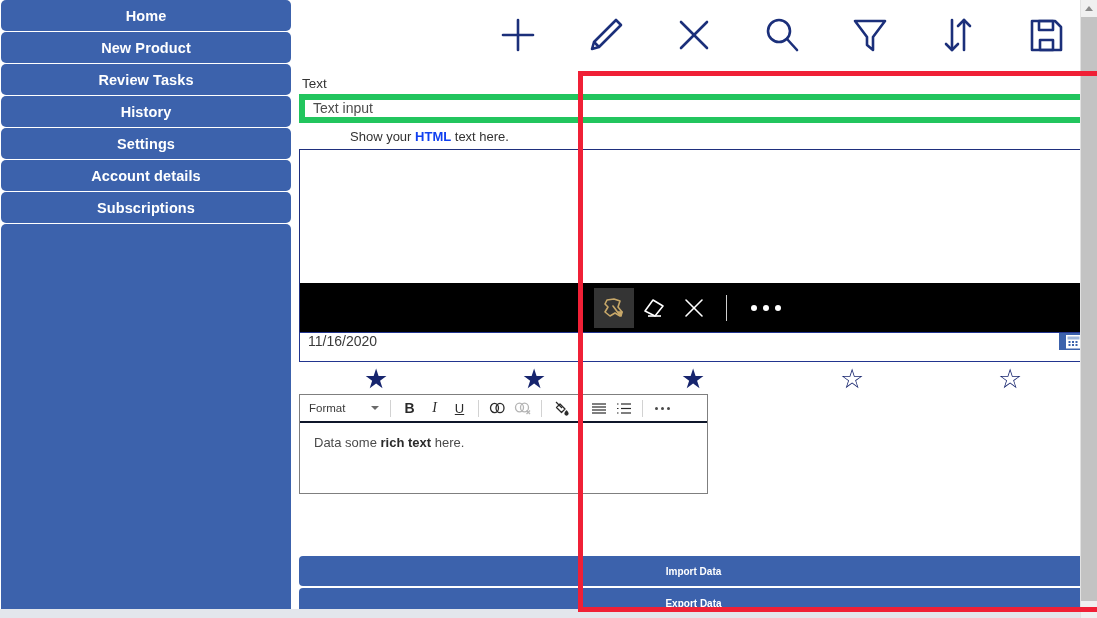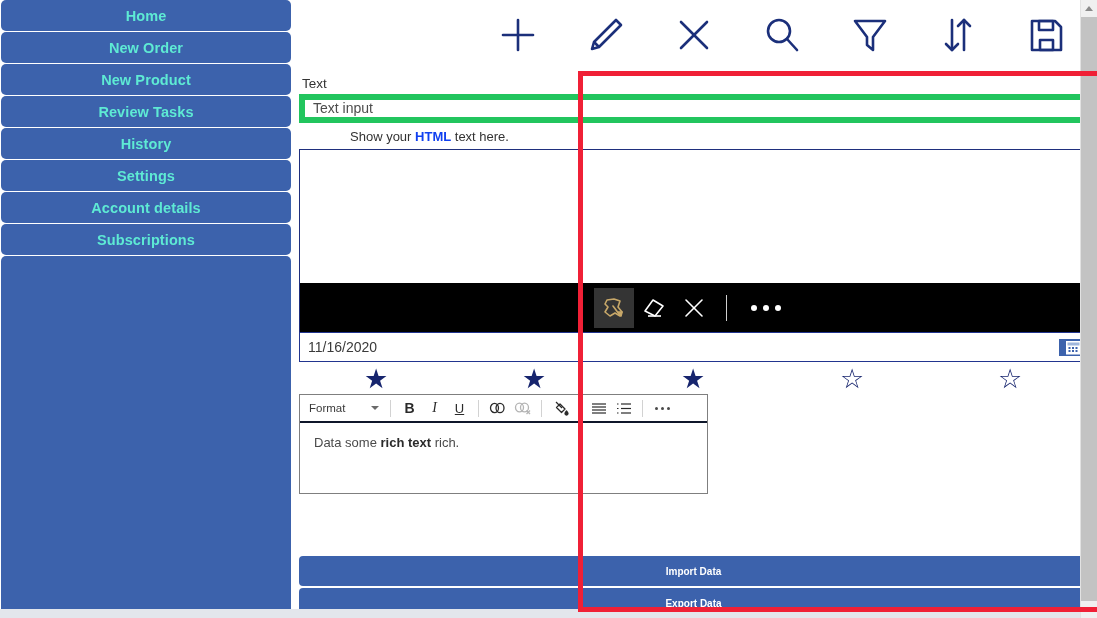--- a/index.html
+++ b/index.html
@@ -16,21 +16,21 @@
     width:292px;flex:0 0 292px;
     background:#ffffff;
     padding:0;position:relative;
     display:flex;flex-direction:column;
   }
   .nav-item{
     height:31px;flex:0 0 31px;
     margin:0 1px 1px 1px;
     background:#3c62ac;
     border-radius:5px;
-    color:#5eead4;
+    color:#ffffff;
     font-size:14.5px;font-weight:bold;
     display:flex;align-items:center;justify-content:center;
     letter-spacing:.1px;
     box-sizing:border-box;
   }
   .nav-filler{
     flex:1 1 auto;
     margin:0 1px 0 1px;
     background:#3c62ac;
     border-radius:5px 5px 0 0;
@@ -121,21 +121,21 @@
   .ink-sep{
     width:1px;height:26px;background:#cfcfcf;margin:0 12px;
   }
   .ink-dots{
     display:flex;align-items:center;gap:6px;padding:0 12px;
   }
   .ink-dots i{width:6px;height:6px;border-radius:50%;background:#ffffff;display:block;}
 
   .date-row{
     flex:0 0 30px;height:30px;
-    display:flex;align-items:center;
+    display:flex;align-items:flex-start;
     margin:0 1px;
     border:1px solid #22358f;
     box-sizing:border-box;
     background:#ffffff;
   }
   .date-val{
     flex:1 1 auto;display:flex;align-items:center;
     padding:0 8px;font-size:14px;color:#3a3a3a;
   }
   .date-btn{
@@ -260,23 +260,20 @@
   }
 </style>
 </head>
 <body>
 
 <div class="app">
 
   <div class="sidebar">
     <div class="nav-item">
         <span>Home</span>
-      </div>
-    <div class="nav-item">
-        <span>New Order</span>
       </div>
     <div class="nav-item">
         <span>New Product</span>
       </div>
     <div class="nav-item">
         <span>Review Tasks</span>
       </div>
     <div class="nav-item">
         <span>History</span>
       </div>
@@ -464,21 +461,21 @@
             </svg>
           </div>
           <div class="rte-sep"></div>
           <div class="rte-dots">
               <i></i>
               <i></i>
               <i></i>
             </div>
         </div>
         <div class="rte-body">
-          <span>Data some </span><b>rich text</b><span> rich.</span>
+          <span>Data some </span><b>rich text</b><span> here.</span>
         </div>
       </div>
 
       <div class="spacer"></div>
 
       <div class="btm-btns">
         <div class="big-btn">Import Data</div>
         <div class="big-btn">Export Data</div>
       </div>
 

